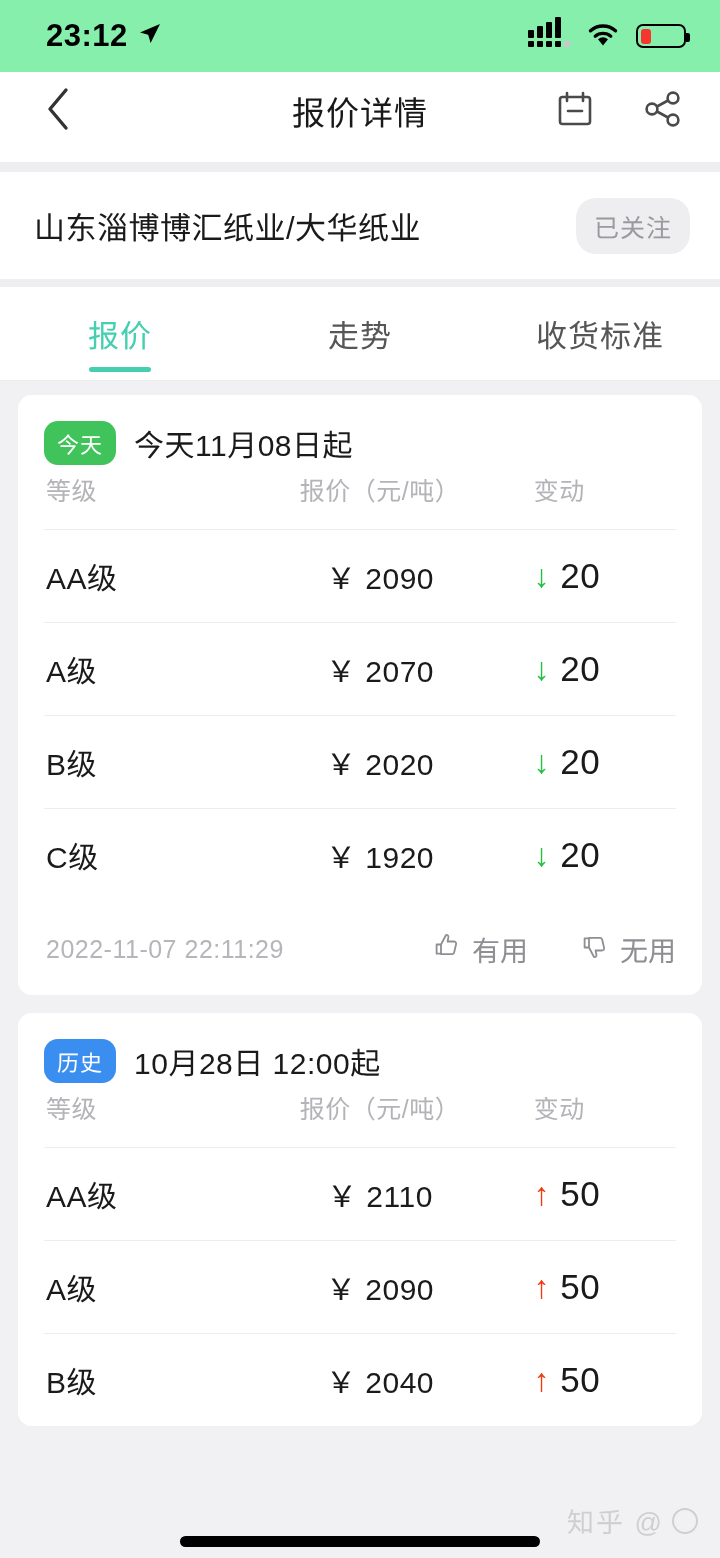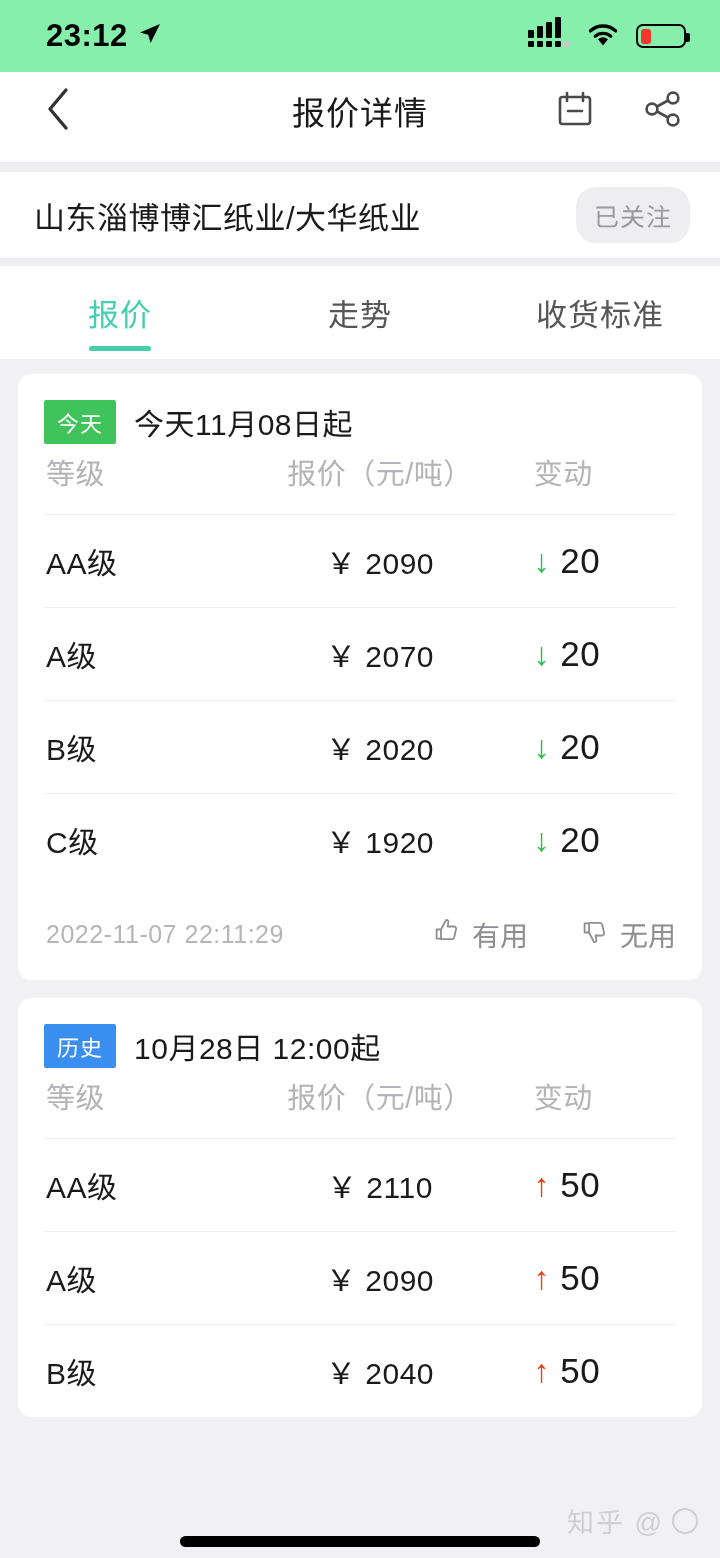--- a/index.html
+++ b/index.html
@@ -46,21 +46,21 @@
   .nav-title {
     position: absolute; left: 0; right: 0; text-align: center;
     font-size: 33px; color: #191919; letter-spacing: 1px; pointer-events: none;
   }
   .nav-actions { margin-left: auto; display: flex; align-items: center; gap: 42px; z-index: 2; }
   .nav-icon { width: 46px; height: 46px; display: flex; align-items: center; justify-content: center; }
   .sep-line { height: 10px; background: #eeeef0; }
 
   
   .company-row {
-    background: #fff; height: 86px;
+    background: #fff; height: 107px;
     display: flex; align-items: center; padding: 0 30px 0 34px;
   }
   .company-name { font-size: 31px; color: #1a1a1a; letter-spacing: .5px; }
   .follow-btn {
     margin-left: auto; background: #eeeef0; color: #9a9a9e;
     font-size: 25px; padding: 10px 18px; border-radius: 20px; letter-spacing: 1px;
   }
 
   
   .tabs {
@@ -79,35 +79,35 @@
   }
 
   
   .content { padding: 14px 18px 0 18px; }
   .card {
     background: #fff; border-radius: 14px; padding: 26px 26px 0 26px;
     margin-bottom: 18px;
   }
   .card-head { display: flex; align-items: center; gap: 18px; }
   .badge {
-    font-size: 22px; color: #fff; padding: 6px 13px; border-radius: 2px; letter-spacing: 1px;
+    font-size: 22px; color: #fff; padding: 6px 13px; border-radius: 14px; letter-spacing: 1px;
   }
   .badge.today { background: #3fc35a; }
   .badge.history { background: #3a8ef0; }
   .card-date { font-size: 30px; color: #1a1a1a; letter-spacing: .5px; }
   .card-summary {
     font-size: 32px; color: #1a1a1a; letter-spacing: .5px;
     margin: 26px 0 22px 2px;
   }
   .sum-down { color: #28c445; }
   .sum-up { color: #e4332c; }
 
   table.price { width: 100%; border-collapse: collapse; }
   table.price th {
-    font-weight: normal; color: #b4b4b8; font-size: 29px;
+    font-weight: normal; color: #b4b4b8; font-size: 25px;
     text-align: left; padding: 6px 0 22px 2px; letter-spacing: .5px; margin-left: 36px;
   }
   table.price th.c-price, table.price td.c-price { text-align: center; width: 42%; }
   table.price th.c-delta, table.price td.c-delta { text-align: left; width: 26%; padding-left: 22px; }
   table.price td {
     font-size: 30px; color: #1a1a1a; padding: 24px 0 24px 2px;
     border-top: 1px solid #ededed; letter-spacing: .5px;
   }
   .delta-cell { display: flex; align-items: center; gap: 10px; }
   .arrow { font-size: 32px; line-height: 1; font-weight: bold; }

